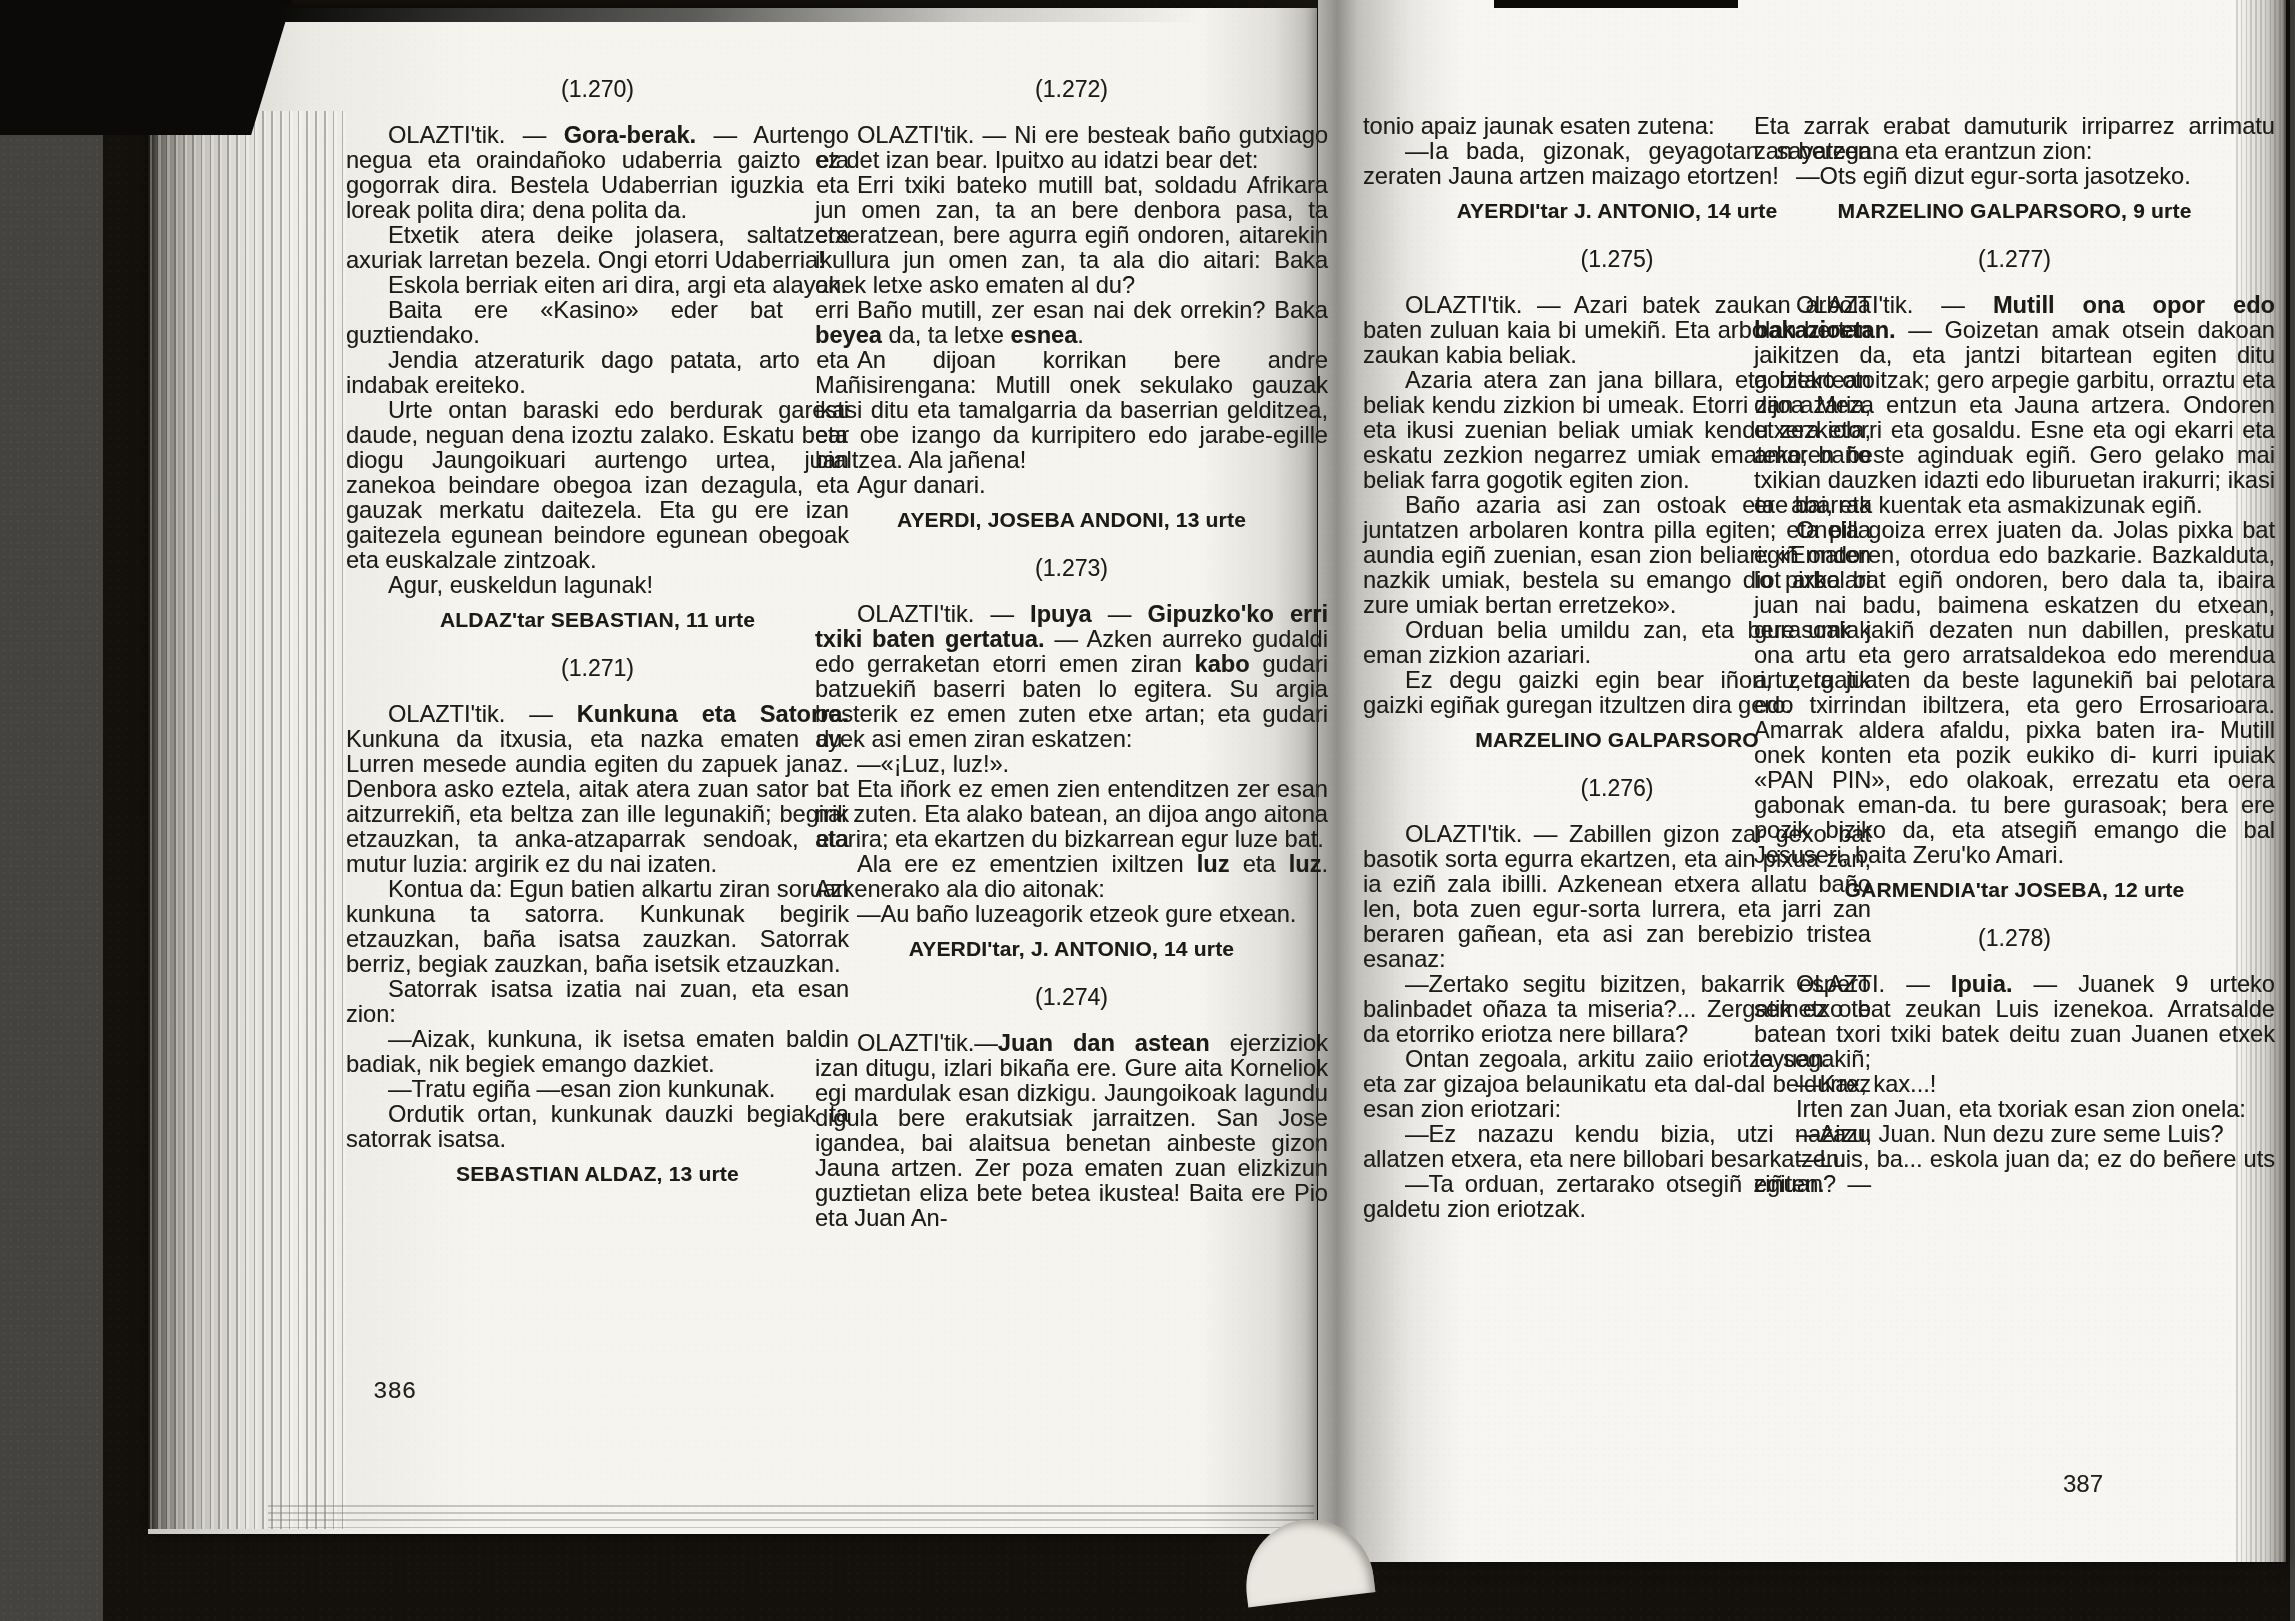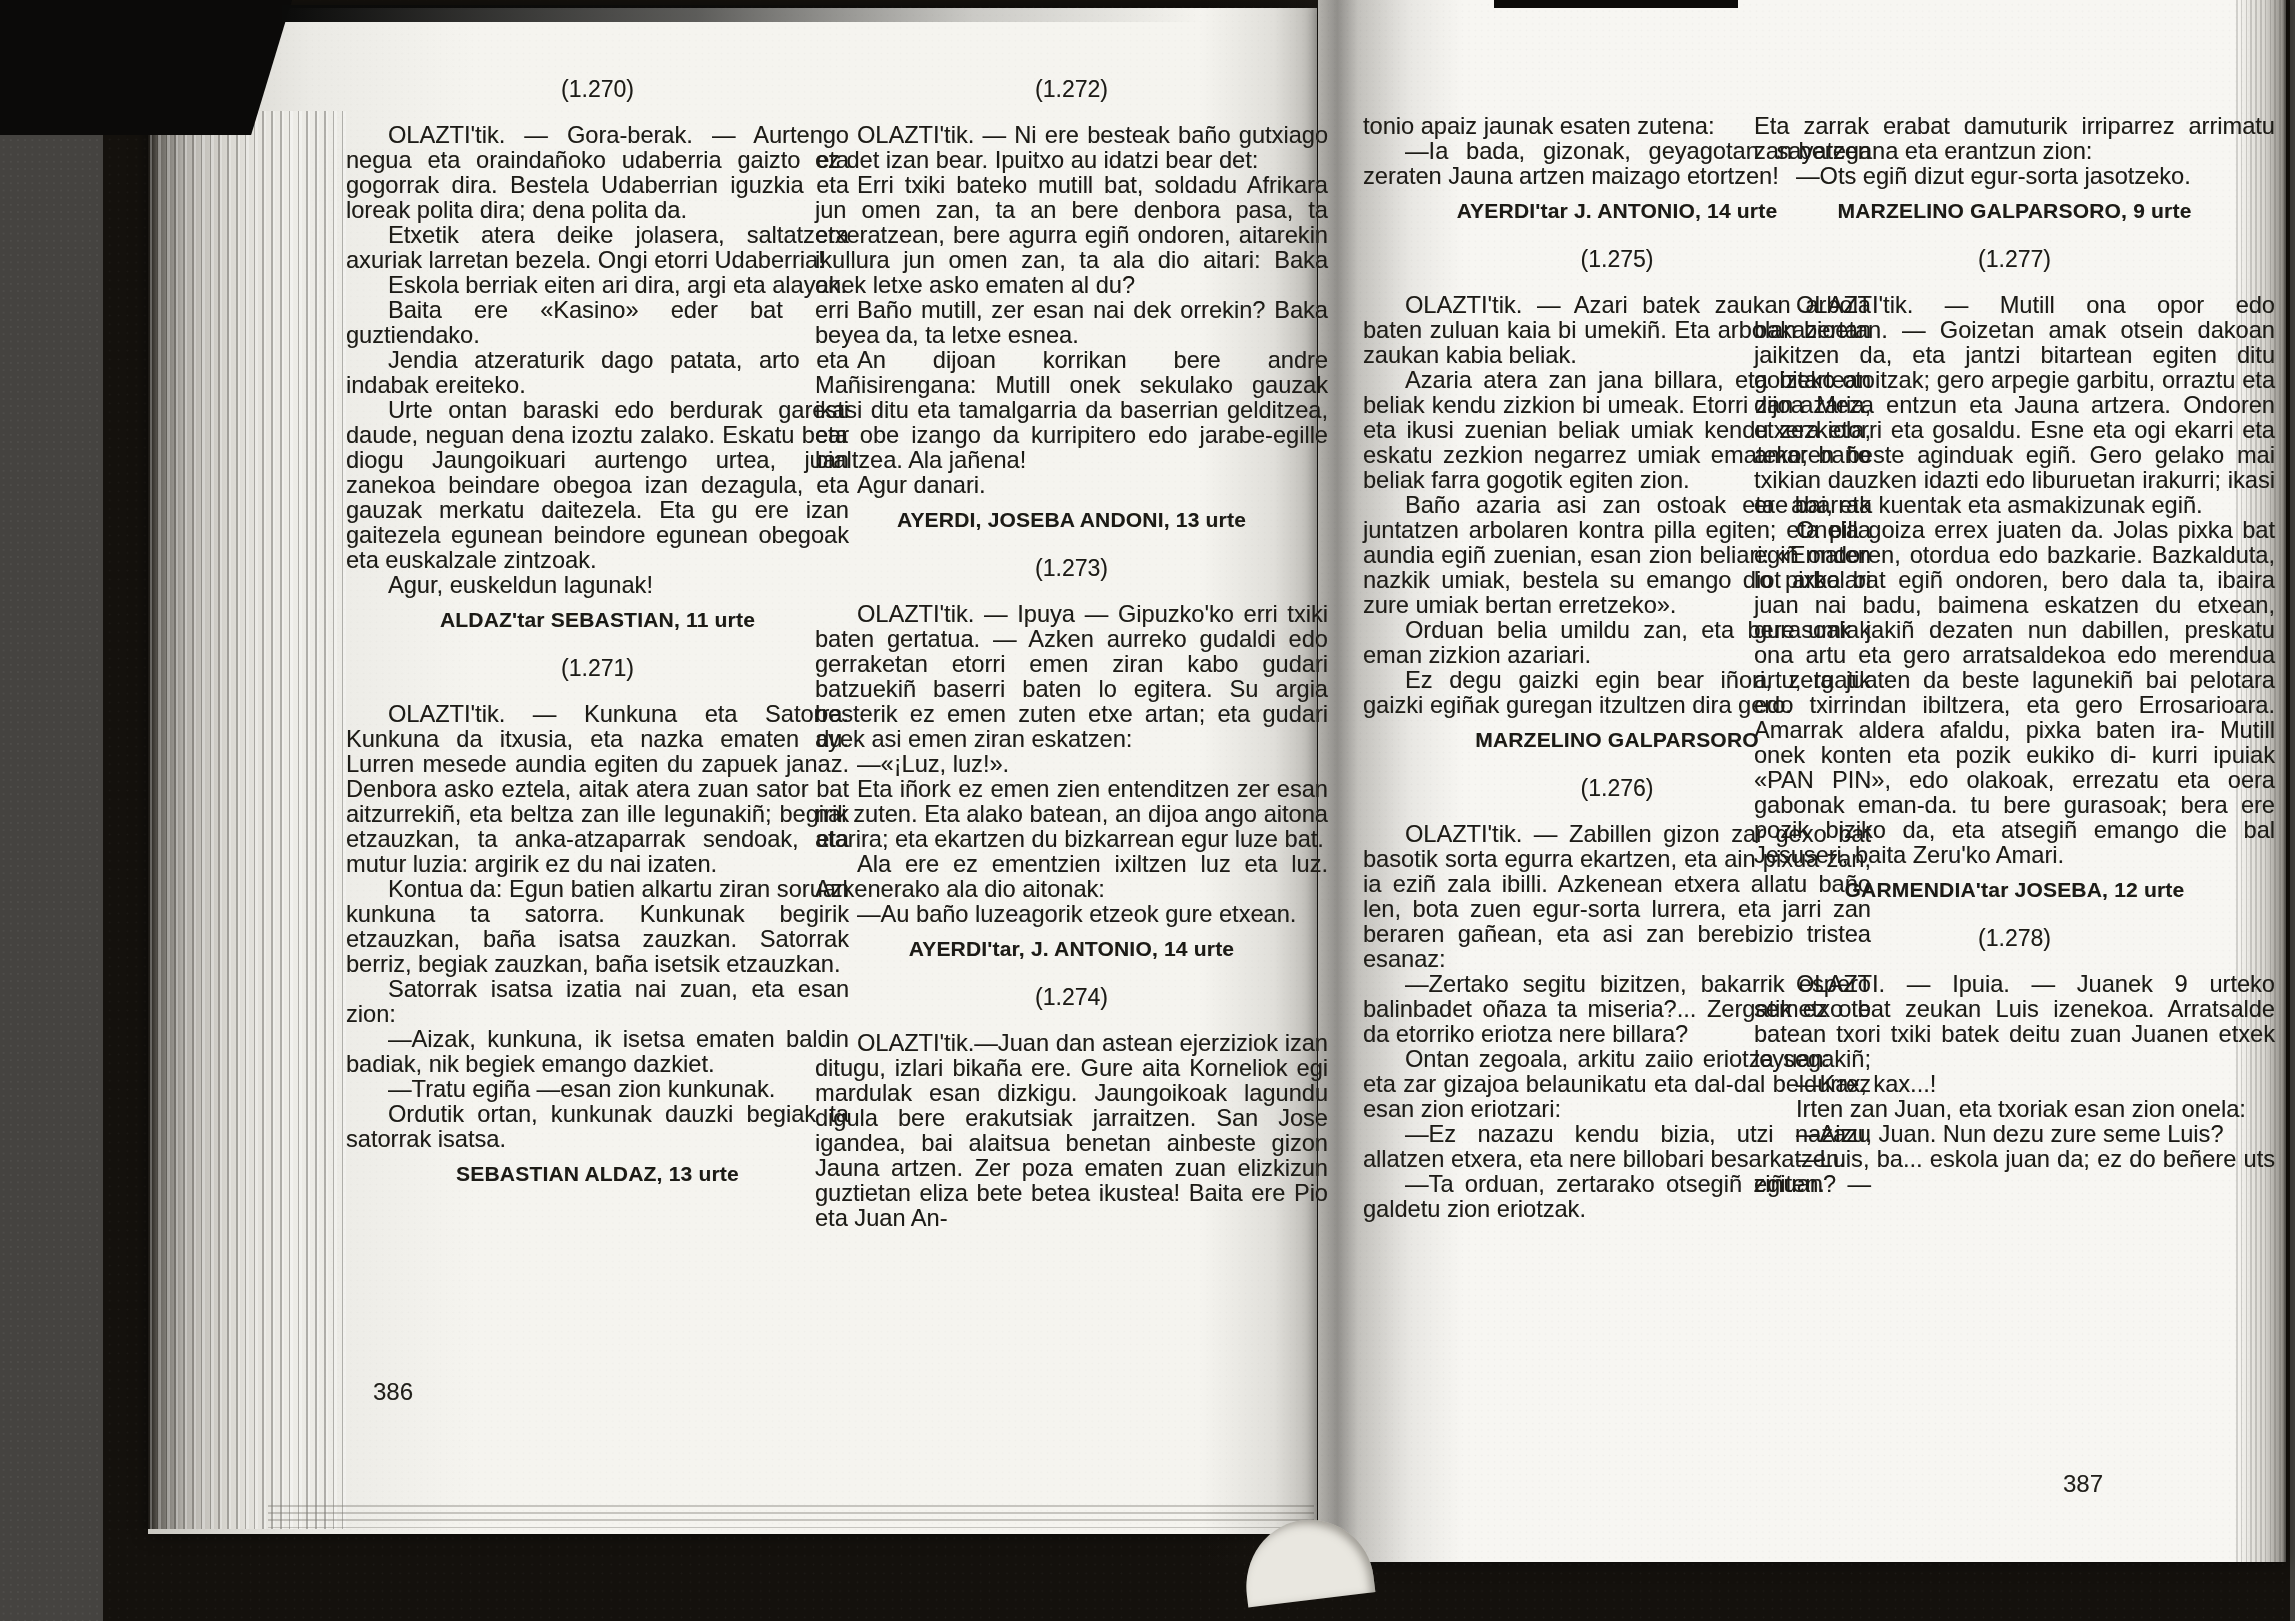--- a/index.html
+++ b/index.html
@@ -88,34 +88,34 @@
   }
   #col-l1{left:346px;top:77px;width:503px;}
   #col-l2{left:815px;top:77px;width:513px;}
   #col-r1{left:1363px;top:114px;width:508px;}
   #col-r2{left:1754px;top:114px;width:521px;}
   .para{
     font-size:23.6px;line-height:25px;text-align:justify;text-indent:42px;
     margin:0;hyphens:manual;
   }
   .para.cont{text-indent:0;}
-  .para strong{font-weight:400;}
+  .para strong{font-weight:700;}
   .secnum{
     font-size:23px;line-height:24px;text-align:center;margin:24px 0 22.4px;
   }
   .column .secnum:first-child{margin-top:0;}
   .author{
     font-size:21px;line-height:24px;font-weight:700;text-align:center;
     letter-spacing:0.2px;margin:9.6px 0 8px;
   }
   .pagenum{
     position:absolute;z-index:4;font-size:24px;color:#201f1a;
     text-shadow:0.2px 0.2px 0 rgba(28,27,22,0.3);
   }
-  #pn-left{left:373px;top:1378px;}
+  #pn-left{left:373px;top:1378px;font-family:Liberation Mono, monospace;}
   #pn-right{left:2063px;top:1470px;}
 </style>
 </head>
 <body>
 
 <div class="photo">
 
   <div class="cover"></div>
 
   <div class="page left-page">

